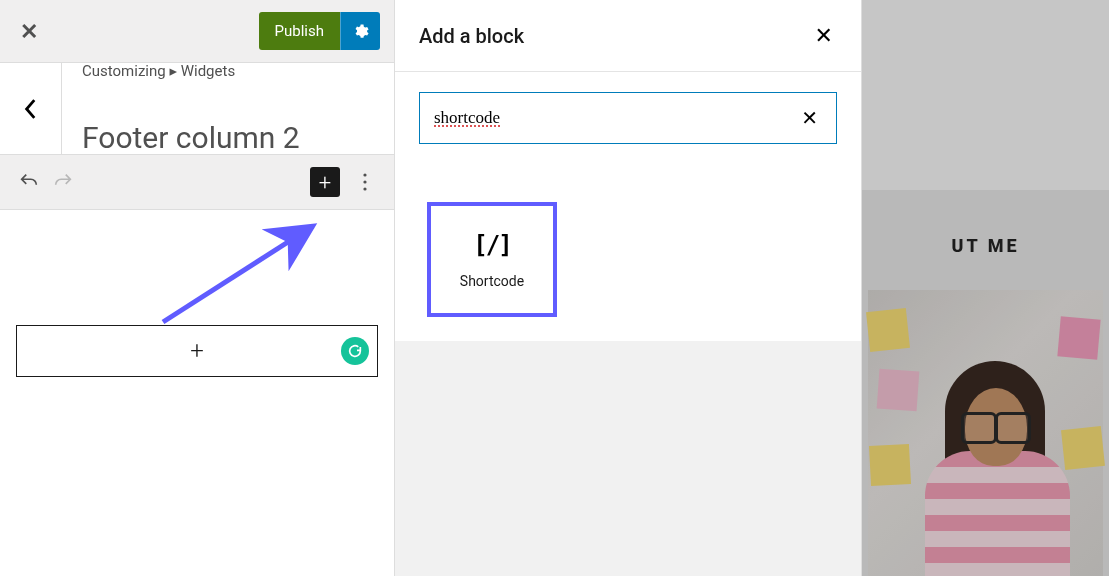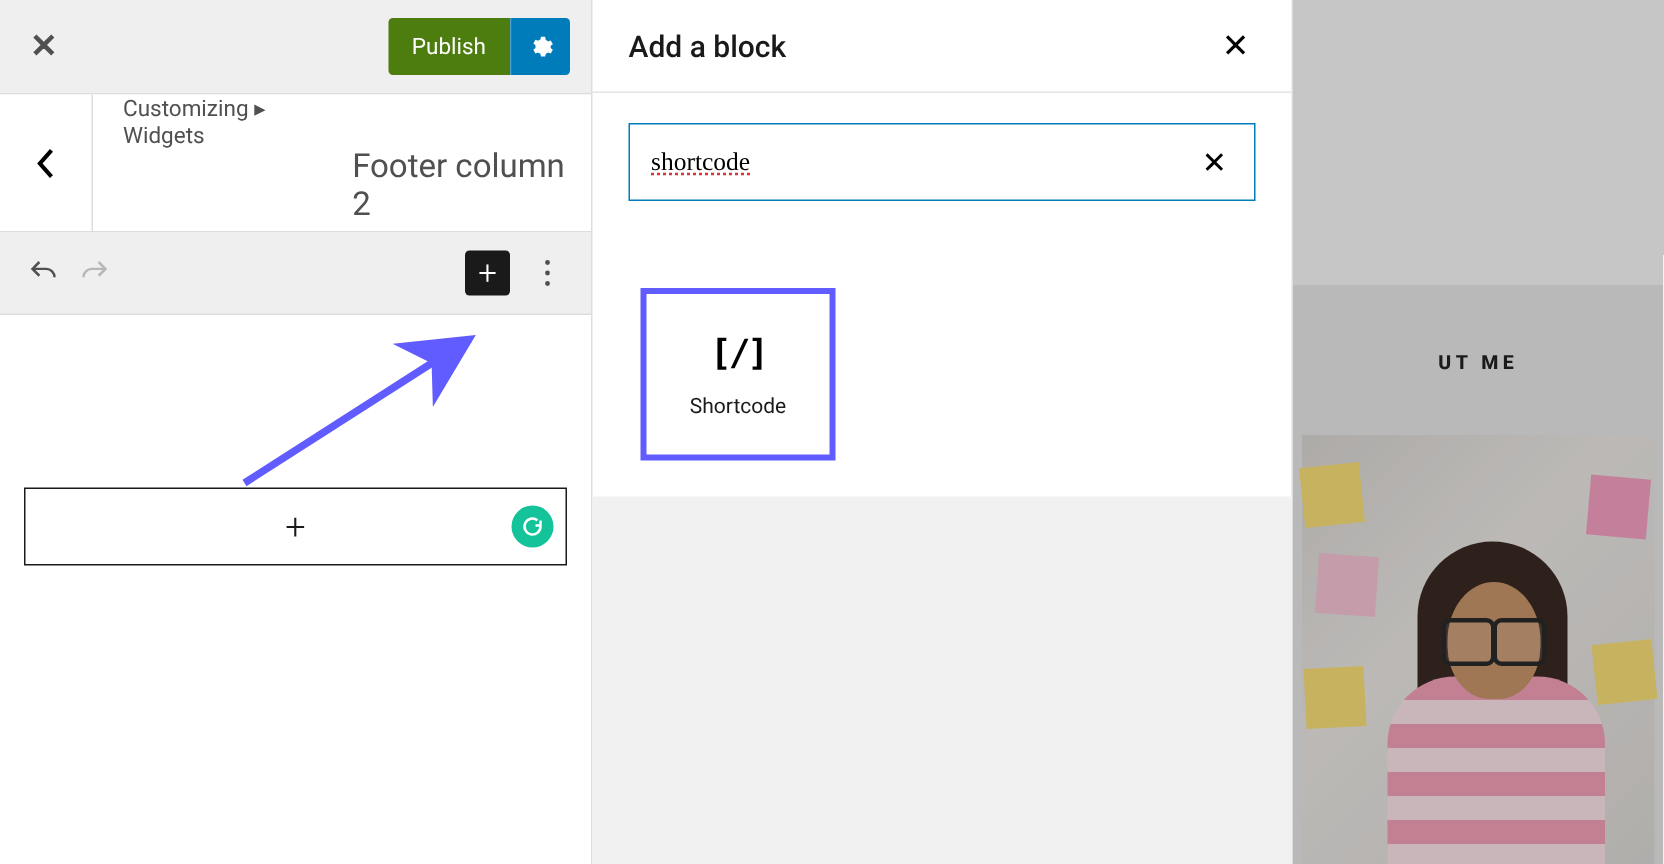--- a/index.html
+++ b/index.html
@@ -8,60 +8,60 @@
     
     .customizer-panel { width: 395px; display: flex; flex-direction: column; border-right: 1px solid #ddd; }
     .top-bar { height: 63px; background: #f0efef; display: flex; align-items: center; justify-content: space-between; padding: 0 14px; border-bottom: 1px solid #ddd; }
     .close-x { font-size: 22px; color: #505050; cursor: pointer; padding: 6px; font-weight: bold; }
     .publish-group { display: flex; }
     .publish-btn { background: #4d7c0f; color: #fff; border: none; padding: 10px 16px; font-size: 15px; border-radius: 3px 0 0 3px; cursor: pointer; }
     .publish-gear { background: #007cba; color: #fff; width: 40px; display: flex; align-items: center; justify-content: center; border-left: 1px solid rgba(255,255,255,0.3); border-radius: 0 3px 3px 0; cursor: pointer; }
     
     .breadcrumb-row { display: flex; align-items: stretch; height: 92px; border-bottom: 1px solid #ddd; background: #fff; }
     .back-chevron { width: 62px; display: flex; align-items: center; justify-content: center; font-size: 24px; color: #000; cursor: pointer; border-right: 1px solid #ddd; }
-    .breadcrumb-text { flex: 1; display: flex; flex-direction: row; justify-content: center; padding-left: 20px; }
+    .breadcrumb-text { flex: 1; display: flex; flex-direction: column; justify-content: center; padding-left: 20px; }
     .crumb-line { font-size: 15px; color: #505050; margin-bottom: 4px; }
-    .crumb-title { font-size: 22px; color: #505050; font-weight: 400; margin-top: 36px; }
+    .crumb-title { font-size: 30px; color: #505050; font-weight: 400; margin-top: 36px; }
     
     .toolbar-row { height: 55px; background: #f0efef; display: flex; align-items: center; padding: 0 12px; border-bottom: 1px solid #ddd; }
     .tb-btn { width: 34px; height: 34px; display: flex; align-items: center; justify-content: center; cursor: pointer; }
     .tb-btn.disabled { opacity: 0.35; }
     .tb-spacer { flex: 1; }
     .add-block-btn { width: 30px; height: 30px; background: #1a1a1a; color: #fff; display: flex; align-items: center; justify-content: center; border-radius: 3px; cursor: pointer; font-size: 22px; font-weight: 300; }
     .more-btn { width: 34px; display: flex; align-items: center; justify-content: center; cursor: pointer; margin-left: 8px; }
     
     .editor-area { flex: 1; padding: 115px 16px 0 16px; position: relative; }
     .arrow-annotation { position: absolute; top: 10px; left: 155px; pointer-events: none; }
     .add-area { border: 1px solid #1a1a1a; height: 52px; display: flex; align-items: center; justify-content: center; position: relative; cursor: pointer; }
     .add-area-plus { font-size: 24px; font-weight: 300; color: #1a1a1a; }
     .grammarly-badge { position: absolute; right: 8px; width: 28px; height: 28px; background: #15c39a; border-radius: 50%; display: flex; align-items: center; justify-content: center; color: #fff; font-weight: bold; font-size: 16px; }
     
     
     .block-panel { width: 467px; display: flex; flex-direction: column; border-right: 1px solid #ddd; }
-    .block-header { height: 62px; display: flex; align-items: center; justify-content: space-between; padding: 0 24px; border-bottom: 1px solid #e4e4e4; }
+    .block-header { height: 72px; display: flex; align-items: center; justify-content: space-between; padding: 0 24px; border-bottom: 1px solid #e4e4e4; }
     .block-title { font-size: 20px; font-weight: 500; color: #1a1a1a; }
     .block-close-x { font-size: 22px; cursor: pointer; padding: 4px; }
     
     .search-area { padding: 20px 24px 16px 24px; }
     .search-box { border: 1.5px solid #007cba; height: 52px; display: flex; align-items: center; padding: 0 14px; }
     .search-input { flex: 1; border: none; outline: none; font-size: 17px; font-family: serif; text-decoration: underline; text-decoration-style: dotted; text-decoration-color: #d63638; text-underline-offset: 3px; }
     .search-clear { font-size: 20px; cursor: pointer; padding: 0 4px; }
     
     .block-grid { padding: 42px 24px 24px 24px; display: flex; }
     .block-item { width: 130px; height: 115px; border: 4px solid #605cff; display: flex; flex-direction: column; align-items: center; justify-content: center; gap: 14px; cursor: pointer; margin-left: 8px; }
     .block-icon { font-size: 24px; font-weight: bold; font-family: monospace; letter-spacing: -2px; }
     .block-label { font-size: 14px; color: #1a1a1a; }
     
     .block-fill { flex: 1; background: #f1f1f1; }
     
     
     .preview-panel { flex: 1; position: relative; background: #e8e8e8; overflow: hidden; }
     .preview-overlay { position: absolute; inset: 0; background: rgba(0,0,0,0.20); z-index: 10; }
     .preview-content { position: relative; height: 100%; }
-    .preview-heading { position: absolute; top: 235px; left: 0; right: 0; text-align: center; font-size: 13px; font-weight: 800; letter-spacing: 3px; color: #222; }
+    .preview-heading { position: absolute; top: 235px; left: 0; right: 0; text-align: center; font-size: 18px; font-weight: 800; letter-spacing: 3px; color: #222; }
     .preview-img { position: absolute; top: 290px; left: 6px; right: 6px; bottom: 0; background: linear-gradient(135deg, #d9d6d3 0%, #ebe8e5 40%, #dddad7 100%); }
     .person { position: absolute; bottom: 0; left: 50%; transform: translateX(-45%); width: 180px; height: 240px; }
     .hair { position: absolute; top: 25px; left: 40px; width: 100px; height: 140px; background: #3a2a22; border-radius: 50px 50px 35px 35px; }
     .face { position: absolute; top: 52px; left: 60px; width: 62px; height: 78px; background: #c9956b; border-radius: 50% 50% 45% 45%; }
     .glasses { position: absolute; top: 76px; left: 56px; width: 70px; height: 26px; }
     .glasses::before, .glasses::after { content: ''; position: absolute; width: 30px; height: 26px; border: 3px solid #2a2a2a; border-radius: 6px; background: rgba(255,255,255,0.1); }
     .glasses::after { right: 0; }
     .shirt { position: absolute; bottom: 0; left: 20px; width: 145px; height: 125px; background: repeating-linear-gradient(180deg, #f4a0b8 0, #f4a0b8 16px, #fce4ea 16px, #fce4ea 32px); border-radius: 45px 45px 0 0; }
     .neck { position: absolute; top: 120px; left: 74px; width: 34px; height: 30px; background: #c9956b; }
     .sticky { position: absolute; width: 40px; height: 40px; transform: rotate(-6deg); }

